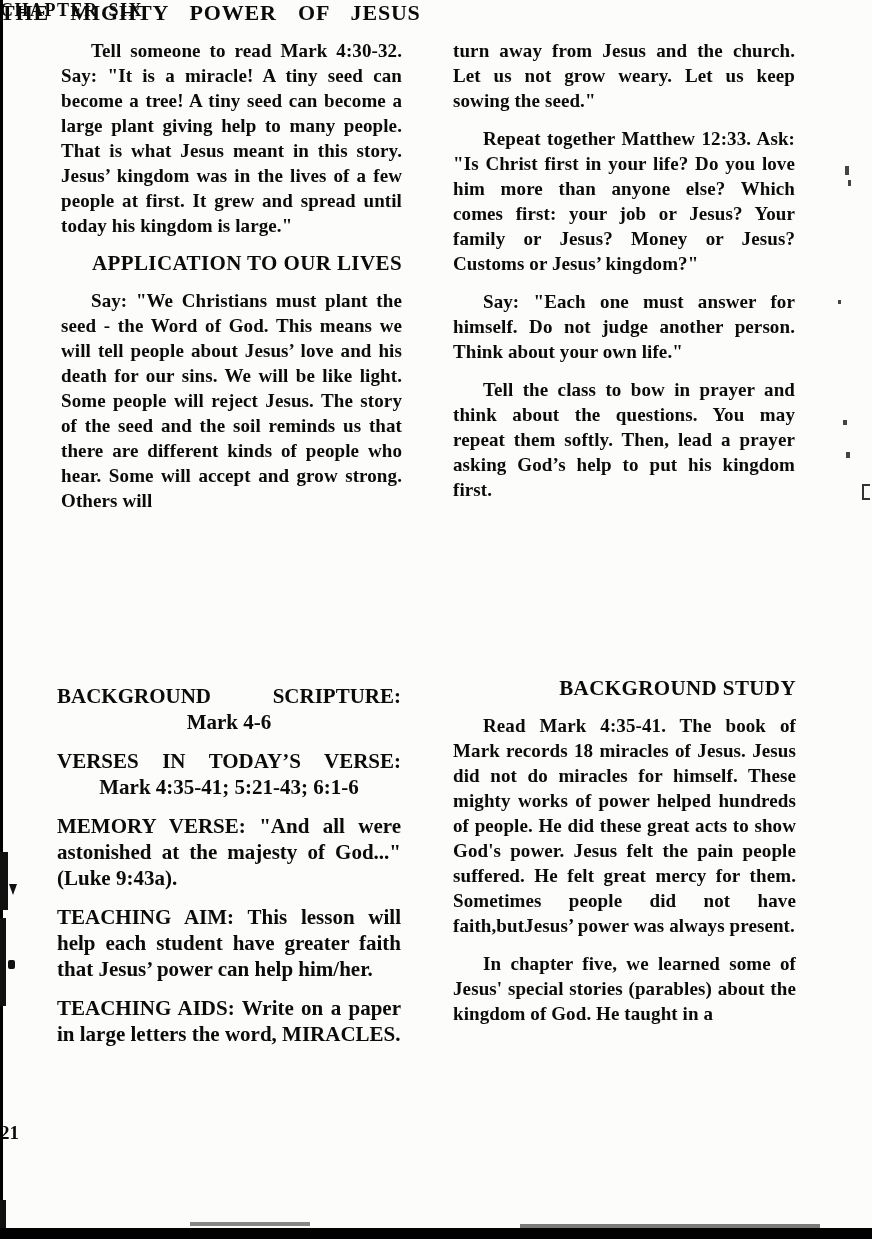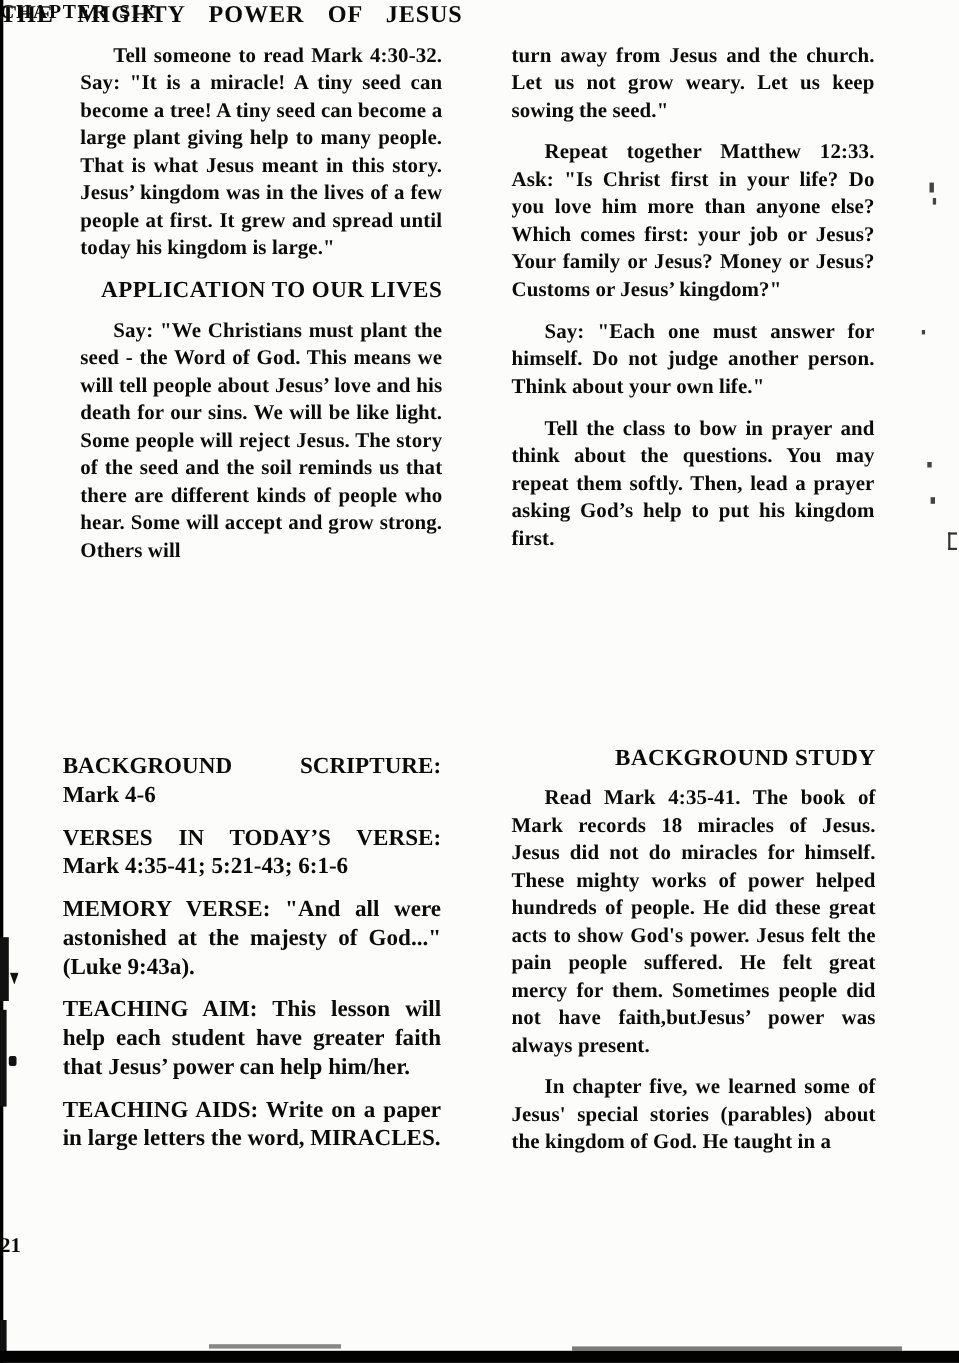--- a/index.html
+++ b/index.html
@@ -14,40 +14,40 @@
     color:#0b0b0b;
     -webkit-font-smoothing:antialiased;
   }
   .col {
     position:absolute;
     text-align:justify;
     font-size:19px;
     line-height:25px;
     letter-spacing:0.1px;
   }
-  .col p { margin:0 0 13px 16px; text-indent:30px; }
+  .col p { margin:0 0 13px 4px; text-indent:30px; }
   .col p.noindent { text-indent:0; }
   .subhead {
     font-size:21px;
     letter-spacing:0.4px;
     margin:3px 0 12px 0;
     text-align:right;
   }
   .kicker {
     position:absolute; left:0; top:583; width:800px;
     text-align:left; font-size:18px; letter-spacing:1.5px; word-spacing:4px;
   }
   .chapter-title {
     position:absolute; left:0; top:630; width:800px;
     text-align:left; font-size:22px; letter-spacing:0.8px; word-spacing:15px;
   }
   .info-col { position:absolute; left:57px; top:683px; width:344px; font-size:21px; line-height:26px; }
   .info-item { margin:0 0 13px 0; text-align:justify; }
   .info-item .label-line { text-align:justify; text-align-last:justify; }
-  .info-item .value-line { text-align:left; }
+  .info-item .value-line { text-align:center; }
   .study-col { position:absolute; left:449px; top:676px; width:347px; }
   .study-col .subhead { margin:0 0 12px 0; }
   .page-number { position:absolute; left:0; top:1122px; width:848px; text-align:left; font-size:19px; }
   
   .edge-strip-left { position:absolute; left:0; top:0; width:3px; height:1239px; background:#000; }
   .bottom-bar { position:absolute; left:0; bottom:0; width:872px; height:11px; background:#020202; }
   .artifact { position:absolute; background:#111; }
   .speck { position:absolute; background:#444; }
 </style>
 </head>

